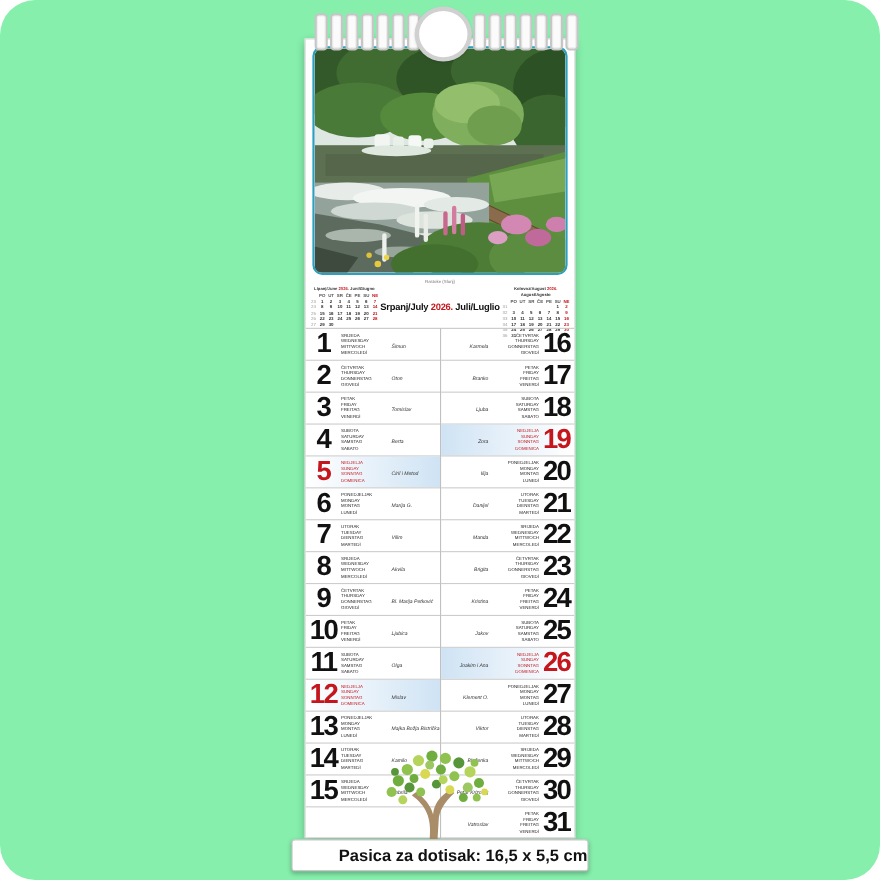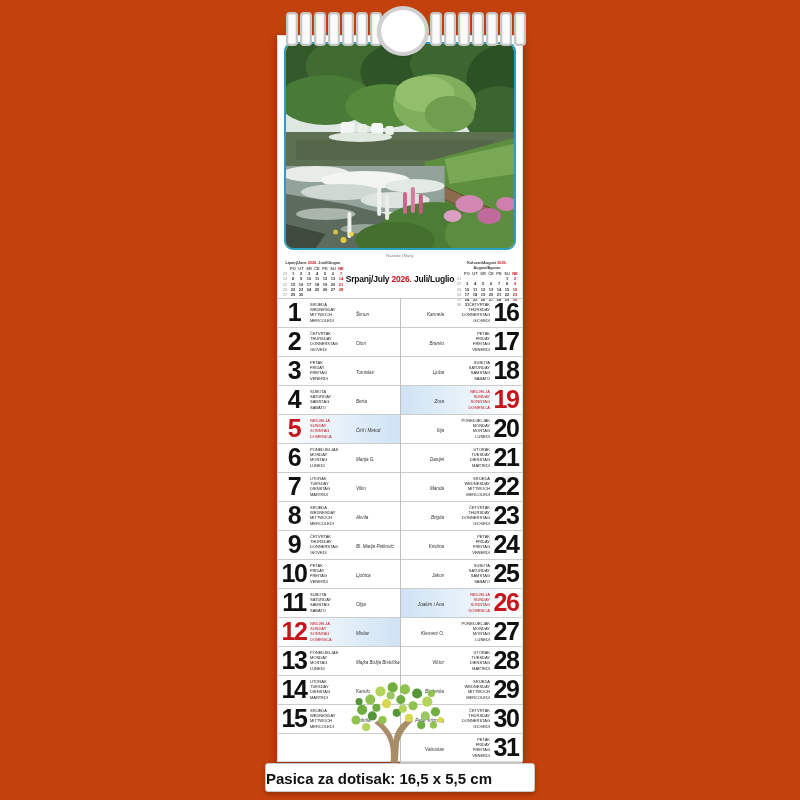--- a/index.html
+++ b/index.html
@@ -1,22 +1,22 @@
 <!DOCTYPE html>
 <html style="--accent: #c4161c; --sun: #cfe3f4; --pborder: #2a9fc0;"><head>
 <meta charset="utf-8">
 <style>
   :root{
     --accent:#c4161c;
     --sun:#cfe3f4;
     --pborder:#2a9fc0;
   }
   html,body{margin:0;padding:0;background:#ffffff;}
-  .scene{position:relative;width:800px;height:800px;background:#c2410c;overflow:hidden;
-         font-family:"Liberation Sans",sans-serif;color:#111;}
+  .scene{position:relative;width:800px;height:800px;background:#86efac;overflow:hidden;
+         font-family:"Liberation Sans",sans-serif;color:#111;border-radius:32px;}
   
   .card{position:absolute;left:277px;top:35px;width:246px;height:727px;background:#fff;
         border:1px solid #ddd;box-shadow:0 3px 8px rgba(0,0,0,.3);box-sizing:border-box;}
   
   .loop{position:absolute;top:12px;width:8px;height:30px;border:2px solid #c6c6c6;border-radius:4px;
         background:#fbfbfb;box-shadow:inset 0 0 0 1px #ececec;}
   .hanger{position:absolute;left:377px;top:6px;width:44px;height:42px;border:4px solid #d0d0d0;
           border-radius:50%;background:#fff;box-shadow:0 1px 2px rgba(0,0,0,.15);}
   
   .photo-box{position:absolute;left:6px;top:6px;right:6px;height:208px;border:2px solid var(--pborder);
@@ -50,21 +50,21 @@
   .half-left .nday{padding-left:4px;text-align:left;}
   .half-right .nday{padding-right:4px;text-align:right;}
   .half-left .day-row.sun{background:linear-gradient(to left,var(--sun),rgba(255,255,255,.15));}
   .half-right .day-row.sun{background:linear-gradient(to right,var(--sun),rgba(255,255,255,.15));}
   .day-row.sun .big-num,.day-row.sun .dnames{color:var(--accent);}
   
   .tree{position:absolute;left:50%;bottom:-2px;transform:translateX(-52%);width:112px;height:84px;}
   
   .pasica{position:absolute;left:265px;top:763px;width:270px;height:29px;background:#fff;
           border:1px solid #c9c9c9;border-radius:3px;box-shadow:0 2px 4px rgba(0,0,0,.25);
-          text-align:left;line-height:29px;font-size:15px;font-weight:bold;color:#111;box-sizing:border-box;}
+          text-align:right;line-height:29px;font-size:15px;font-weight:bold;color:#111;box-sizing:border-box;}
 </style>
 </head>
 <body>
 
 <div class="scene">
 
   <div class="card">
 
     <div class="photo-box">
       <svg viewBox="0 0 230 204" preserveAspectRatio="none">

